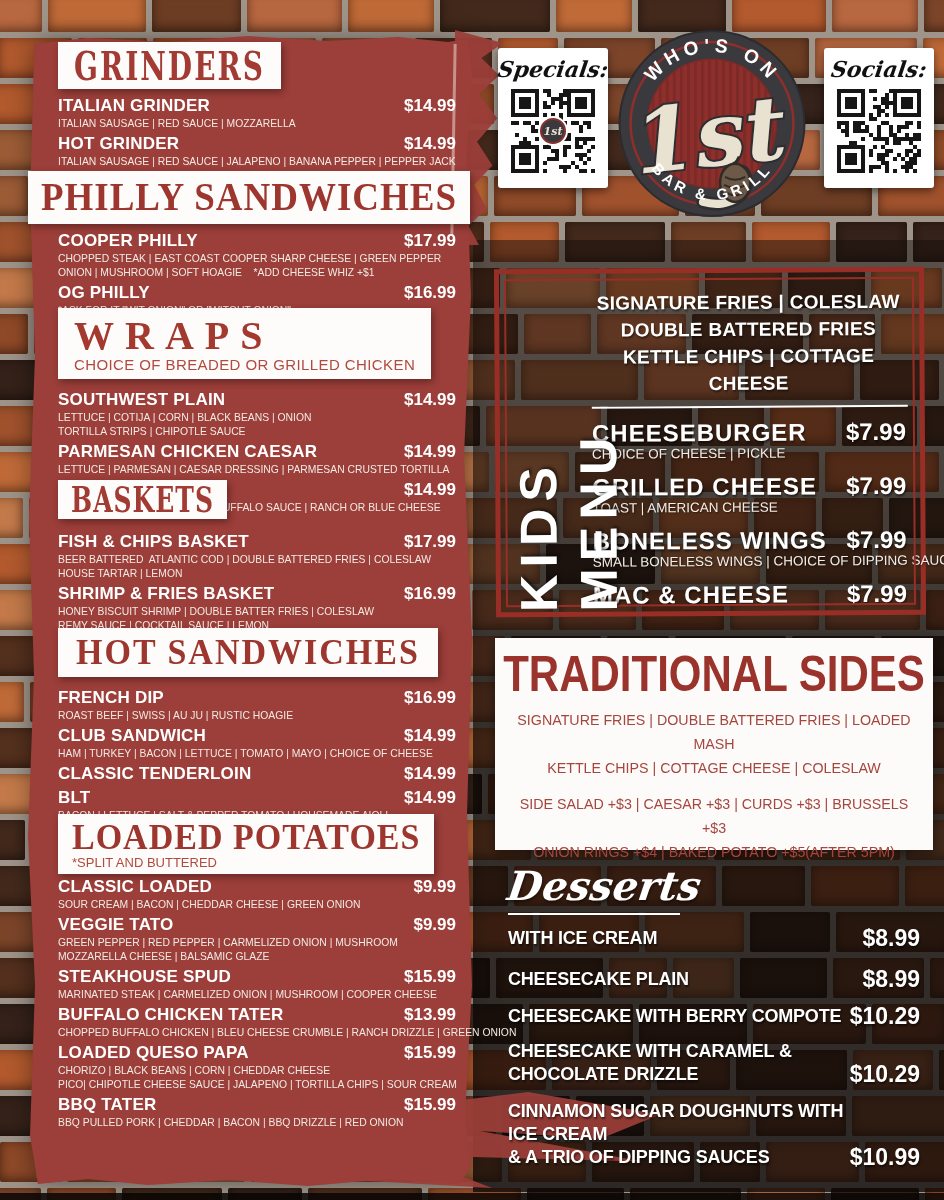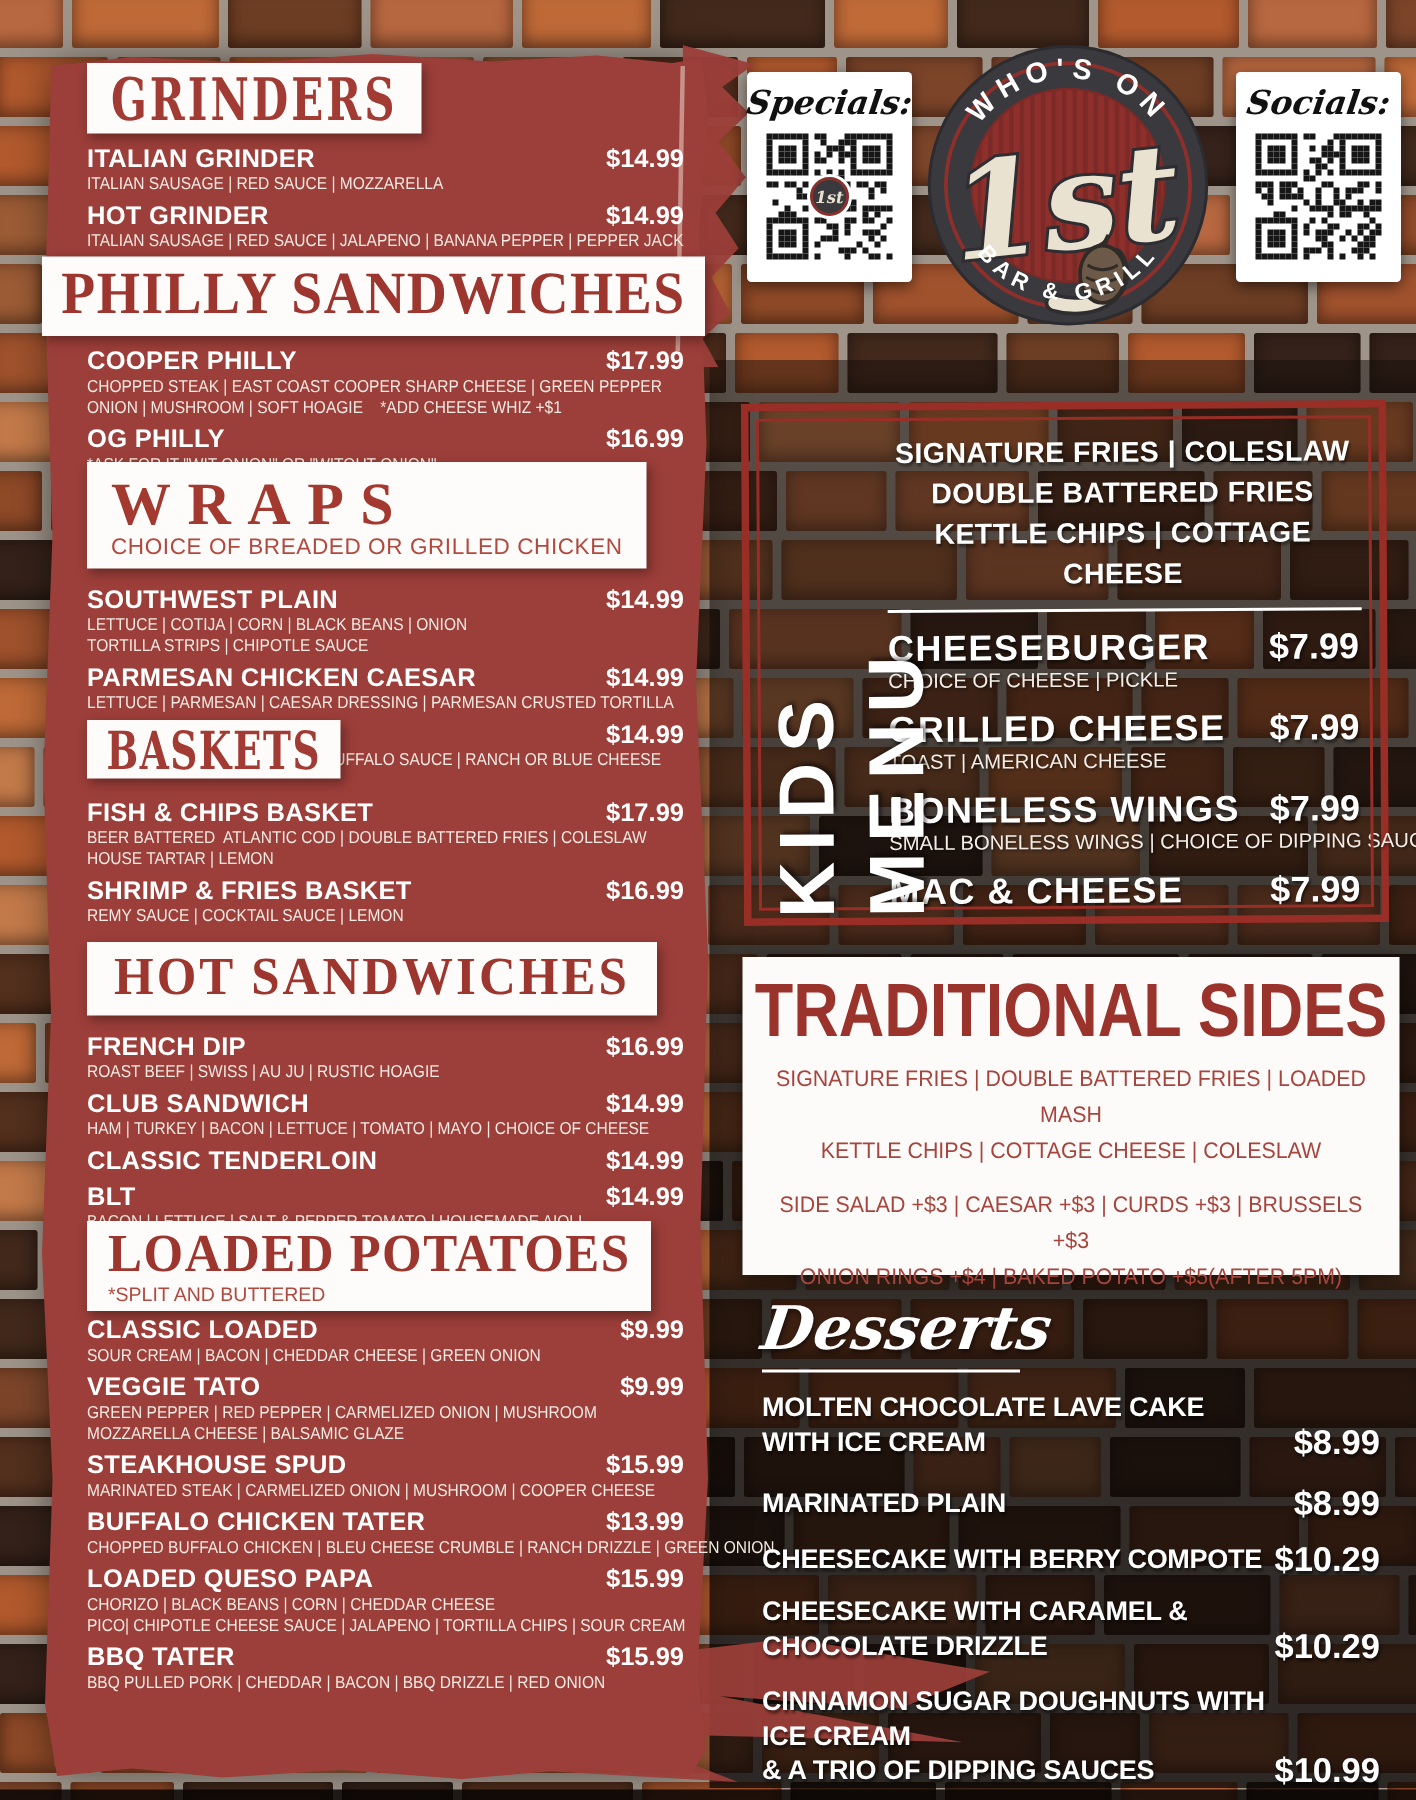--- a/index.html
+++ b/index.html
@@ -481,20 +481,21 @@
             <span class="iprice">$17.99</span>
           </div>
           <div class="item-desc"><span>BEER BATTERED  ATLANTIC COD | DOUBLE BATTERED FRIES | COLESLAW</span></div>
           <div class="item-desc"><span>HOUSE TARTAR | LEMON</span></div>
         </div>
         <div class="menu-item">
           <div class="irow">
             <span class="iname">SHRIMP &amp; FRIES BASKET</span>
             <span class="iprice">$16.99</span>
           </div>
+          <div class="item-desc"><span>HONEY BISCUIT SHRIMP | DOUBLE BATTER FRIES | COLESLAW</span></div>
           <div class="item-desc"><span>REMY SAUCE | COCKTAIL SAUCE | LEMON</span></div>
         </div>
       </div></div>
     <div class="sec" style="top: 592px;"><div class="sec-h h4"><span class="t">HOT SANDWICHES</span></div><div class="items">
         <div class="menu-item">
           <div class="irow">
             <span class="iname">FRENCH DIP</span>
             <span class="iprice">$16.99</span>
           </div>
           <div class="item-desc"><span>ROAST BEEF | SWISS | AU JU | RUSTIC HOAGIE</span></div>
@@ -1545,28 +1546,27 @@
       <span class="sline">ONION RINGS +$4 | BAKED POTATO +$5(AFTER 5PM)</span>
     </div>
 </div>
 
 <div id="desserts">
   <div id="dessert-title">Desserts</div>
   <div id="dessert-underline"></div>
   <div id="dessert-items">
       <div class="drow mt12">
         <div class="dnames">
-          <div class="dname">MOLTEN CHOCOLATE LAVE CAKE</div>
           <div class="dname">WITH ICE CREAM</div>
         </div>
         <div class="dprice">$8.99</div>
       </div>
       <div class="drow mt18">
         <div class="dnames">
-          <div class="dname">MARINATED PLAIN</div>
+          <div class="dname">CHEESECAKE PLAIN</div>
         </div>
         <div class="dprice">$8.99</div>
       </div>
       <div class="drow mt14">
         <div class="dnames">
           <div class="dname">CHEESECAKE WITH BERRY COMPOTE</div>
         </div>
         <div class="dprice">$10.29</div>
       </div>
       <div class="drow mt12">

